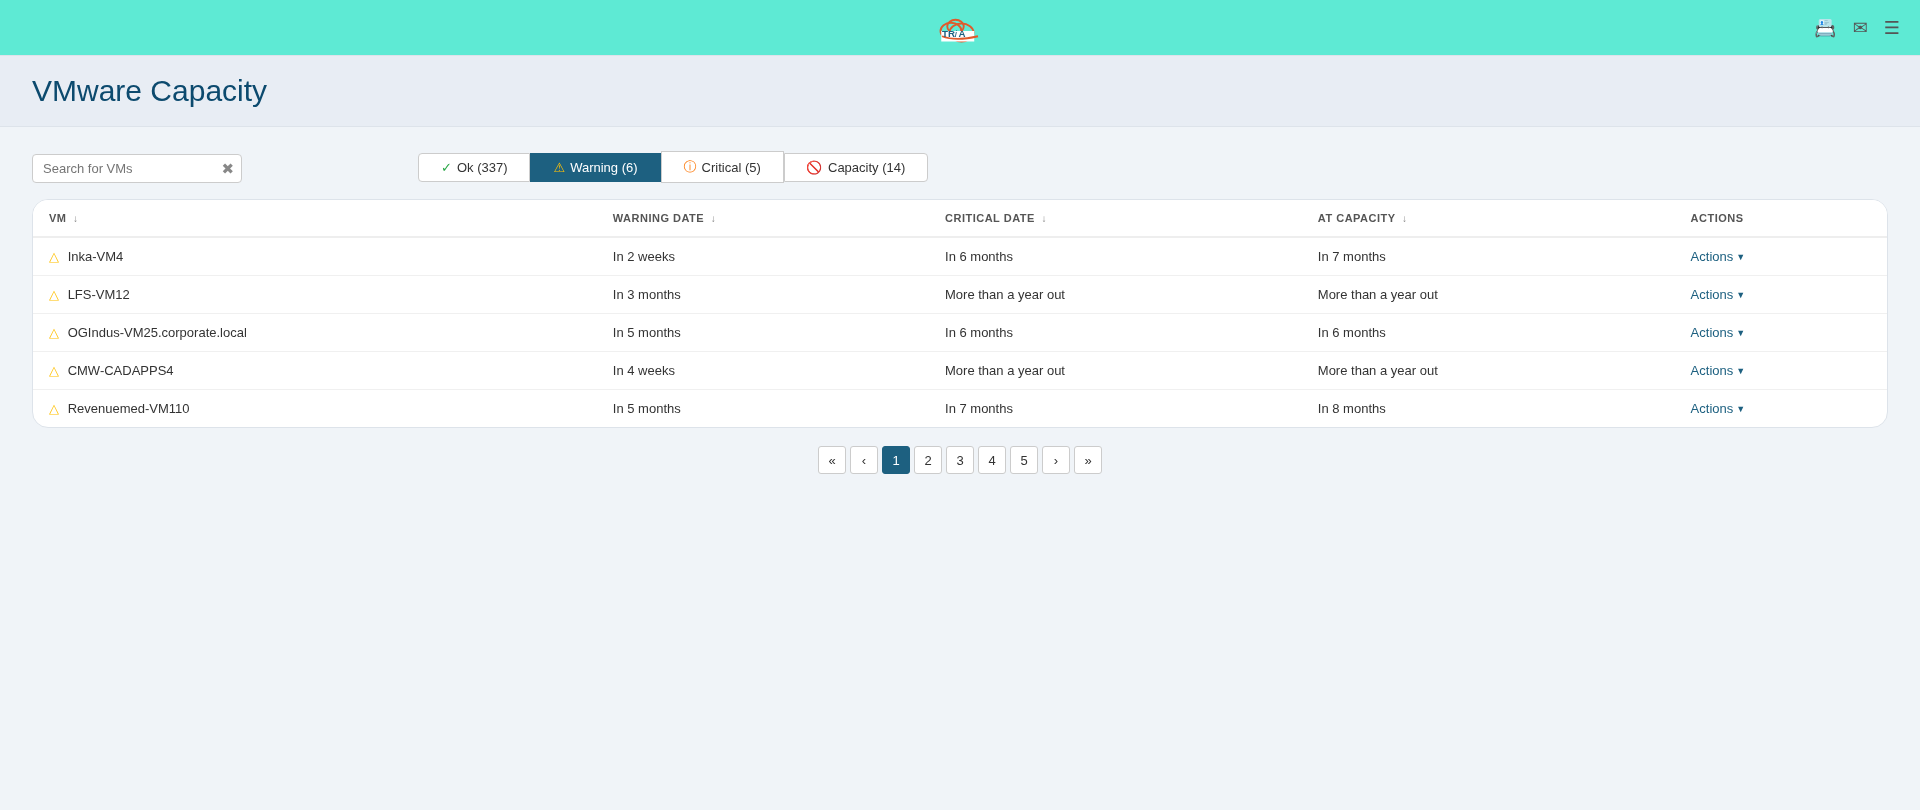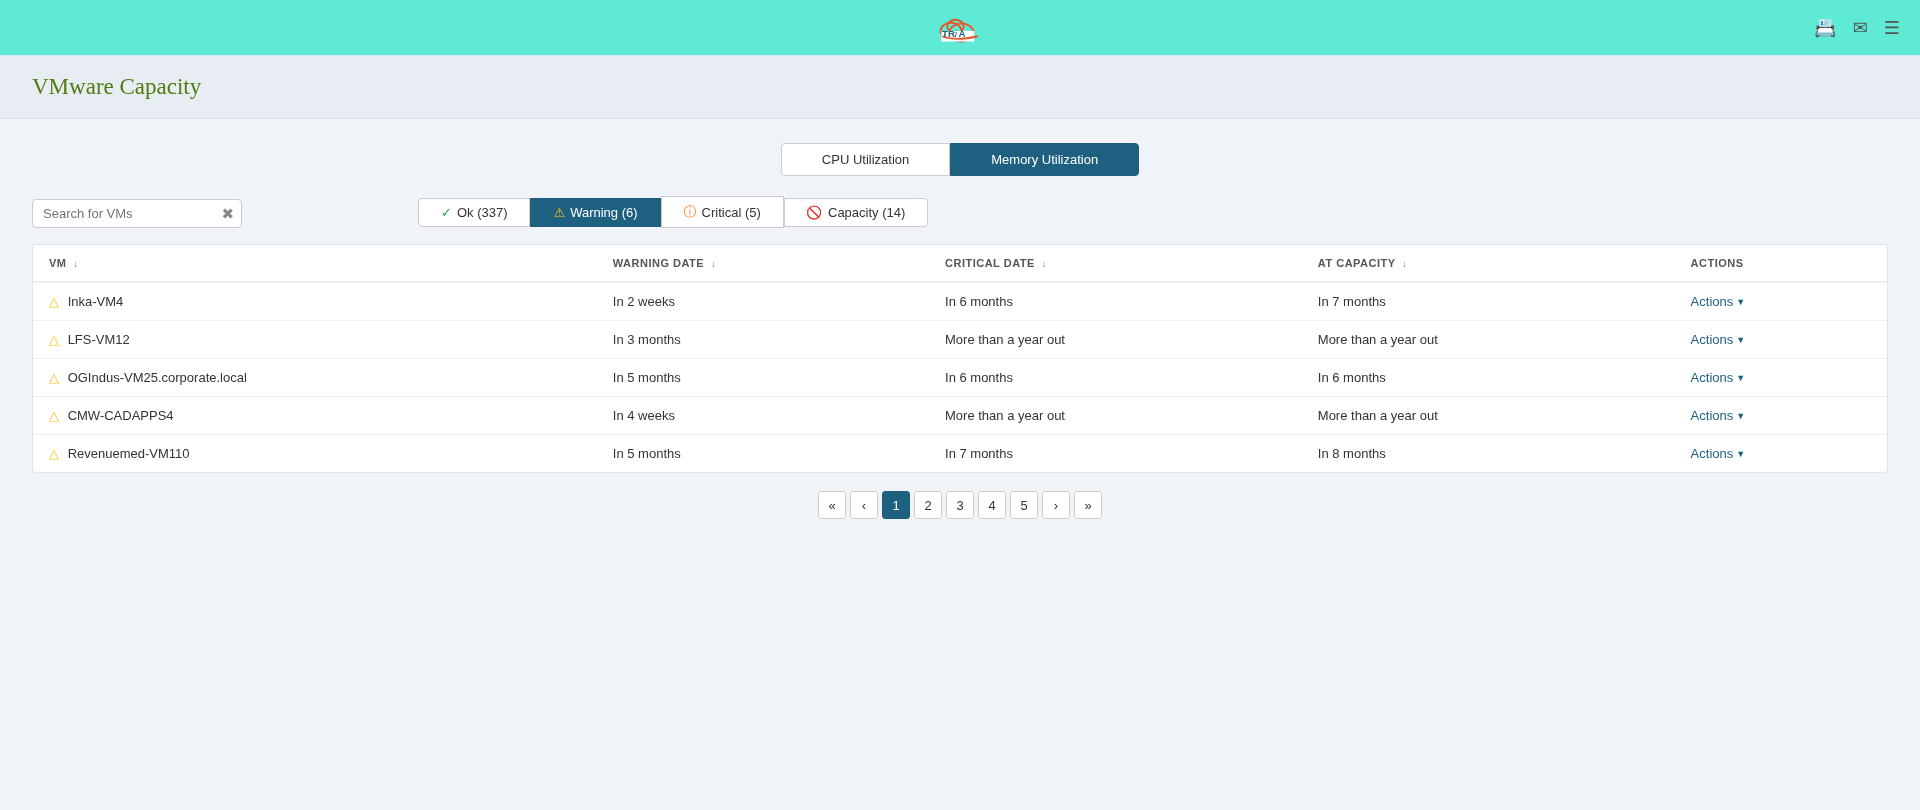--- a/index.html
+++ b/index.html
@@ -37,24 +37,23 @@
       width: 60px;
       height: 38px;
     }
     
     .page-title-area {
       background: #e8edf4;
       padding: 18px 32px 18px 32px;
       border-bottom: 1px solid #dde3ea;
     }
     .page-title {
-      font-size: 23px;
+      font-size: 30px;
       font-weight: 400;
-      color: #4d7c0f;
-      font-family: Liberation Serif, serif;
+      color: #0c4a6e;
     }
     
     .main-content {
       padding: 24px 32px;
     }
     
     .tabs-row {
       display: flex;
       justify-content: center;
       margin-bottom: 20px;
@@ -132,21 +131,21 @@
     .status-btn.active {
       background: #1d6080;
       color: #fff;
       border-color: #1d6080;
     }
     .status-ok { color: #28a745; }
     
     .table-wrap {
       background: #fff;
       border: 1px solid #dde3ea;
-      border-radius: 4px;
+      border-radius: 16px;
       overflow: hidden;
     }
     table {
       width: 100%;
       border-collapse: collapse;
     }
     thead tr {
       background: #fff;
       border-bottom: 2px solid #eee;
     }
@@ -244,24 +243,20 @@
     <span class="header-icon">☰</span>
   </div>
 </div>
 
 <div class="page-title-area">
   <h1 class="page-title">VMware Capacity</h1>
 </div>
 
 <div class="main-content">
 
-  <div class="tabs-row">
-    <button class="tab-btn">CPU Utilization</button>
-    <button class="tab-btn active">Memory Utilization</button>
-  </div>
 
   <div class="filter-row">
 
     <div class="search-wrap">
       <input class="search-input" type="text" placeholder="Search for VMs" style="">
       <span class="search-clear">✖</span>
     </div>
 
     <div class="status-filters">
       <button class="status-btn">

